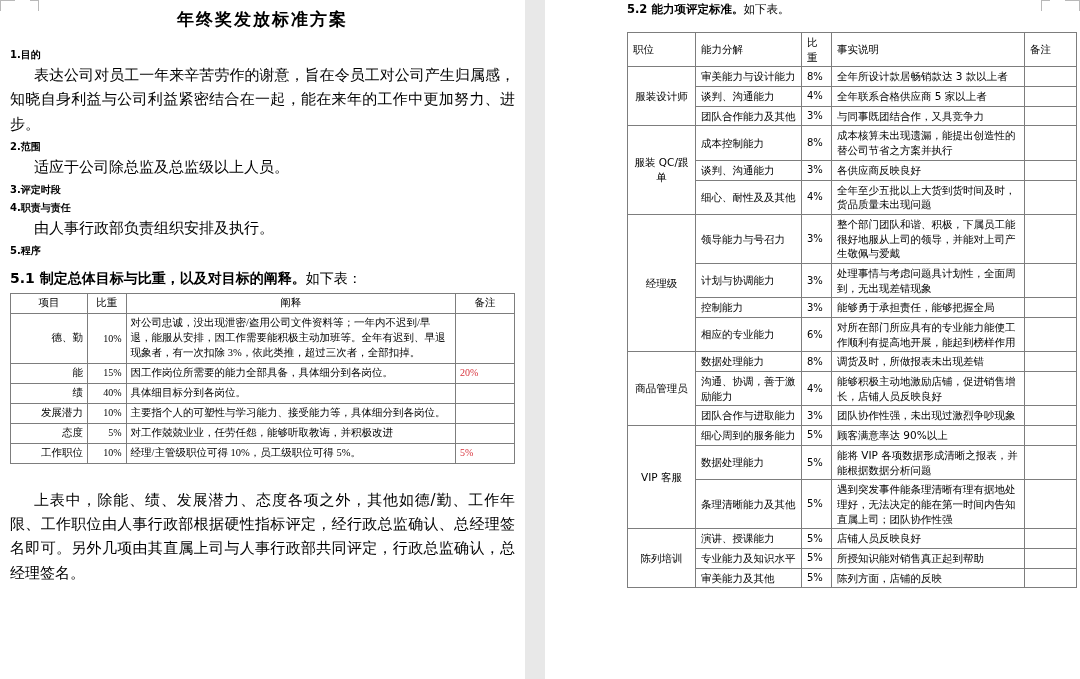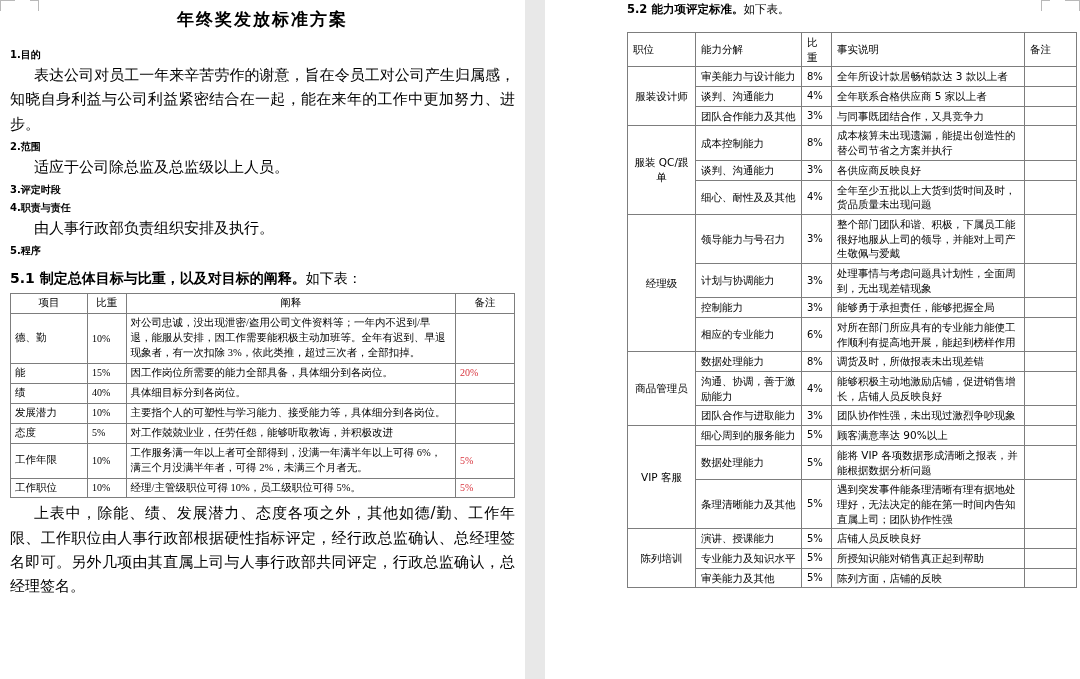--- a/index.html
+++ b/index.html
@@ -85,21 +85,21 @@
   }
   table.doc td, table.doc th {
     border: 1px solid #7d7d7d;
     padding: 2px 4px;
     vertical-align: middle;
     font-weight: normal;
     word-break: break-all;
     font-family: Liberation Serif, serif;
   }
   table.doc th { text-align: center; }
-  .c-center { text-align: left; }
+  .c-center { text-align: right; }
   .c-left   { text-align: left; }
   .note-red { color: #d8333c; text-align: left; }
   .small-pct { font-size: 10px; }
 
   
   table.doc2 {
     border-collapse: collapse;
     width: 100%;
     table-layout: fixed;
     font-size: 10.5px;
@@ -185,35 +185,29 @@
           <td class="c-left">主要指个人的可塑性与学习能力、接受能力等，具体细分到各岗位。</td>
           <td class="c-center"></td>
         </tr>
         <tr>
           <td class="c-center">态度</td>
           <td class="c-center small-pct">5%</td>
           <td class="c-left">对工作兢兢业业，任劳任怨，能够听取教诲，并积极改进</td>
           <td class="c-center"></td>
         </tr>
         <tr>
-          <td class="c-center">工作年限</td>
-          <td class="c-center small-pct">10%</td>
-          <td class="c-left">工作服务满一年以上者可全部得到，没满一年满半年以上可得 6%，满三个月没满半年者，可得 2%，未满三个月者无。</td>
-          <td class="note-red small-pct">5%</td>
-        </tr>
-        <tr>
           <td class="c-center">工作职位</td>
           <td class="c-center small-pct">10%</td>
           <td class="c-left">经理/主管级职位可得 10%，员工级职位可得 5%。</td>
           <td class="note-red small-pct">5%</td>
         </tr>
       </tbody>
     </table>
 
-    <p class="para" style="margin-top:3px">上表中，除能、绩、发展潜力、态度各项之外，其他如德/勤、工作年限、工作职位由人事行政部根据硬性指标评定，经行政总监确认、总经理签名即可。另外几项由其直属上司与人事行政部共同评定，行政总监确认，总经理签名。</p>
+    <p class="para" style="margin-top:24px">上表中，除能、绩、发展潜力、态度各项之外，其他如德/勤、工作年限、工作职位由人事行政部根据硬性指标评定，经行政总监确认、总经理签名即可。另外几项由其直属上司与人事行政部共同评定，行政总监确认，总经理签名。</p>
   </div>
 
   <div class="page-gutter"></div>
 
   <div class="page page-right">
     <div class="cropmark cm-tr"></div>
     <div class="cropmark cm-tr2"></div>
 
     <div class="rt-sub">
       <span>5.2 能力项评定标准。</span><span class="tail">如下表。</span>

